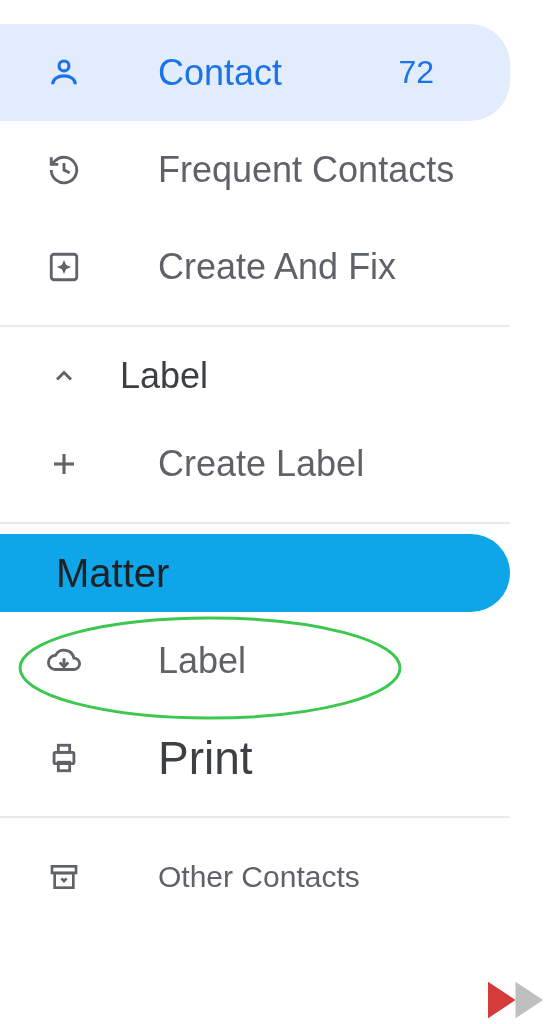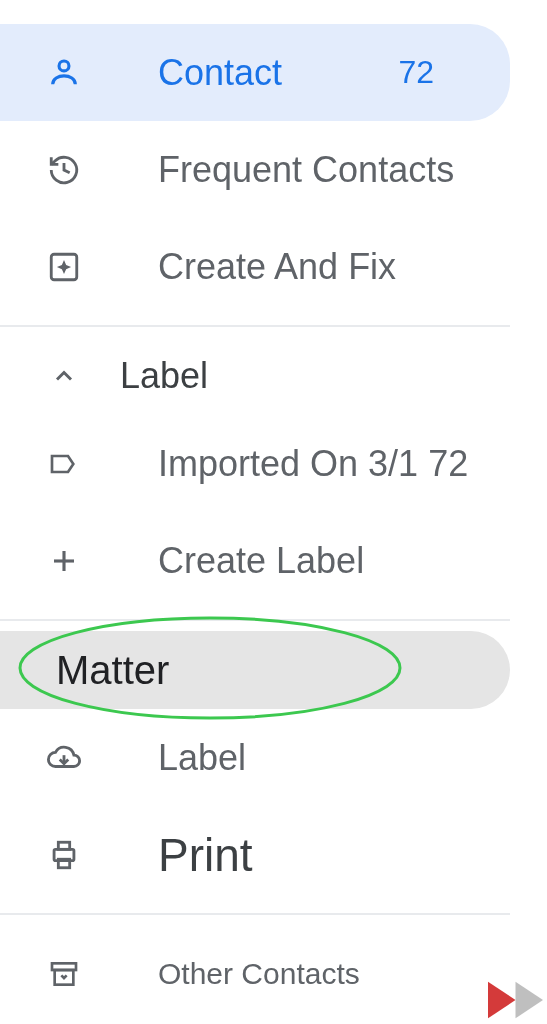--- a/index.html
+++ b/index.html
@@ -72,21 +72,21 @@
     margin-left: 38px;
     font-size: 36px;
     color: #3c4043;
     font-weight: 500;
   }
   .matter-item {
     height: 78px;
     display: flex;
     align-items: center;
     padding-left: 46px;
-    background: #e5e5e5;
+    background: #0ea5e9;
     border-radius: 0 40px 40px 0;
     position: relative;
   }
   .matter-item .label {
     font-size: 40px;
     color: #202124;
     font-weight: 500;
     margin-left: 10px;
   }
   .circle-highlight {
@@ -145,28 +145,20 @@
   <div class="section-header">
     <span class="chev">
       <svg width="28" height="28" viewBox="0 0 24 24" fill="none" stroke="#5f6368" stroke-width="2.5">
           <polyline points="6 15 12 9 18 15"></polyline>
         </svg>
     </span>
     <span class="label">Label</span>
   </div>
 
 
-  <div class="nav-item">
-    <span class="icon grey">
-      <svg width="32" height="32" viewBox="0 0 24 24" fill="none" stroke="#5f6368" stroke-width="2">
-        <path d="M3 6h12l4 6-4 6H3z"></path>
-      </svg>
-    </span>
-    <span class="label">Imported On 3/1 72</span>
-  </div>
 
   <div class="nav-item">
     <span class="icon grey">
       <svg width="30" height="30" viewBox="0 0 24 24" fill="none" stroke="#5f6368" stroke-width="2.5">
           <line x1="12" y1="4" x2="12" y2="20"></line>
           <line x1="4" y1="12" x2="20" y2="12"></line>
         </svg>
     </span>
     <span class="label">Create Label</span>
   </div>

